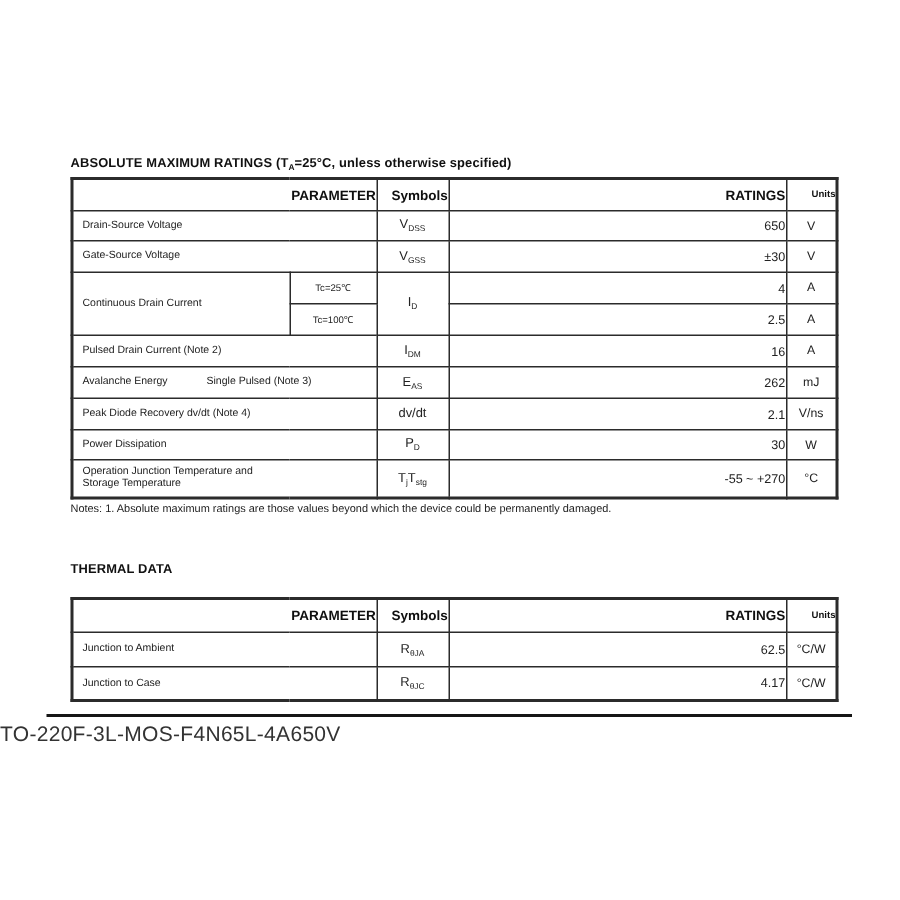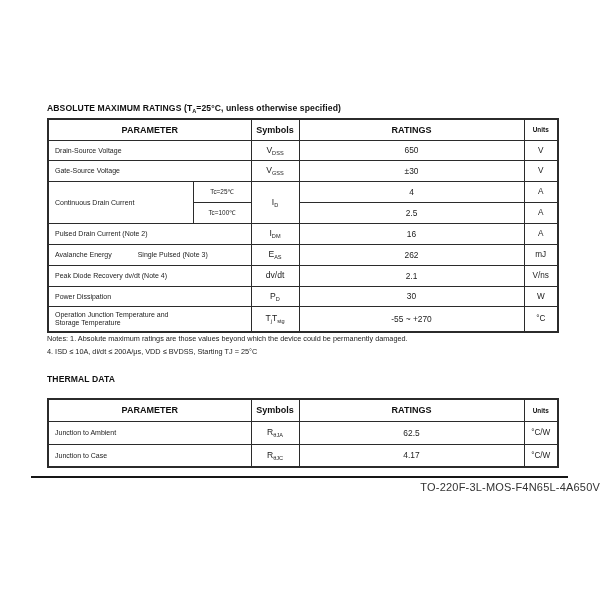--- a/index.html
+++ b/index.html
@@ -9,33 +9,33 @@
   }
   .section-title{position:absolute;left:47px;font-weight:bold;font-size:8.6px;letter-spacing:.1px;color:#111;}
   #amr-title{top:103px;}
   #thermal-title{top:374px;}
   sub{font-size:5.6px;vertical-align:-2px;letter-spacing:0;}
   table{border-collapse:collapse;table-layout:fixed;width:510px;border:2px solid #2b2b2b;}
   .tbl{position:absolute;left:47px;}
   #amr-table{top:118px;}
   #thermal-table{top:398px;}
   th,td{border:1px solid #2b2b2b;padding:0;vertical-align:middle;overflow:hidden;}
-  th{font-size:9px;font-weight:bold;text-align:center;color:#0f0f0f;}
+  th{font-size:9px;font-weight:bold;text-align:right;color:#0f0f0f;}
   th.units-h{font-size:6.4px;}
   td.param{font-size:7px;text-align:left;padding-left:6px;color:#222;}
   td.cond{font-size:6.4px;text-align:center;color:#222;}
   td.sym{font-size:8.6px;text-align:center;color:#222;}
-  td.rating{font-size:8.4px;text-align:center;color:#222;margin-top:32px;}
+  td.rating{font-size:8.4px;text-align:right;color:#222;margin-top:32px;}
   td.unit{font-size:8.2px;text-align:center;color:#222;}
   .gap2{margin-left:26px;}
   .pline{display:block;line-height:8.2px;}
   .notes{position:absolute;left:47px;top:334px;font-size:7.3px;line-height:9.6px;color:#222;width:500px;}
   .note-sep{margin-top:3px;}
   .footer-rule{position:absolute;left:31px;top:476px;width:537px;height:2px;background:#161616;}
-  .footer-text{position:absolute;left:0;top:481px;width:600px;text-align:right;font-size:11px;color:#333;letter-spacing:.2px;}
+  .footer-text{position:absolute;left:0;top:481px;width:600px;text-align:left;font-size:14px;color:#333;letter-spacing:.2px;}
 </style>
 </head>
 <body>
 
 <div class="page">
 
   <div class="section-title" id="amr-title"><span>ABSOLUTE MAXIMUM RATINGS (T</span><sub>A</sub><span>=25°C, unless otherwise specified)</span></div>
 
   <table class="tbl" id="amr-table">
     <colgroup>
@@ -107,21 +107,20 @@
           </td>
       <td class="sym"><span>T</span><sub>j</sub><span>T</span><sub>stg</sub></td>
       <td class="rating">-55 ~ +270</td>
       <td class="unit">°C</td>
     </tr>
   </tbody>
     </table>
 
   <div class="notes">
     <div>Notes: 1. Absolute maximum ratings are those values beyond which the device could be permanently damaged.</div>
-    <div class="note-sep">4. ISD ≤ 10A, di/dt ≤ 200A/μs, VDD ≤ BVDSS, Starting TJ = 25°C</div>
   </div>
 
   <div class="section-title" id="thermal-title">THERMAL DATA</div>
 
   <table class="tbl" id="thermal-table">
     <colgroup>
         <col style="width:145px">
         <col style="width:58px">
         <col style="width:48px">
         <col style="width:225px">

